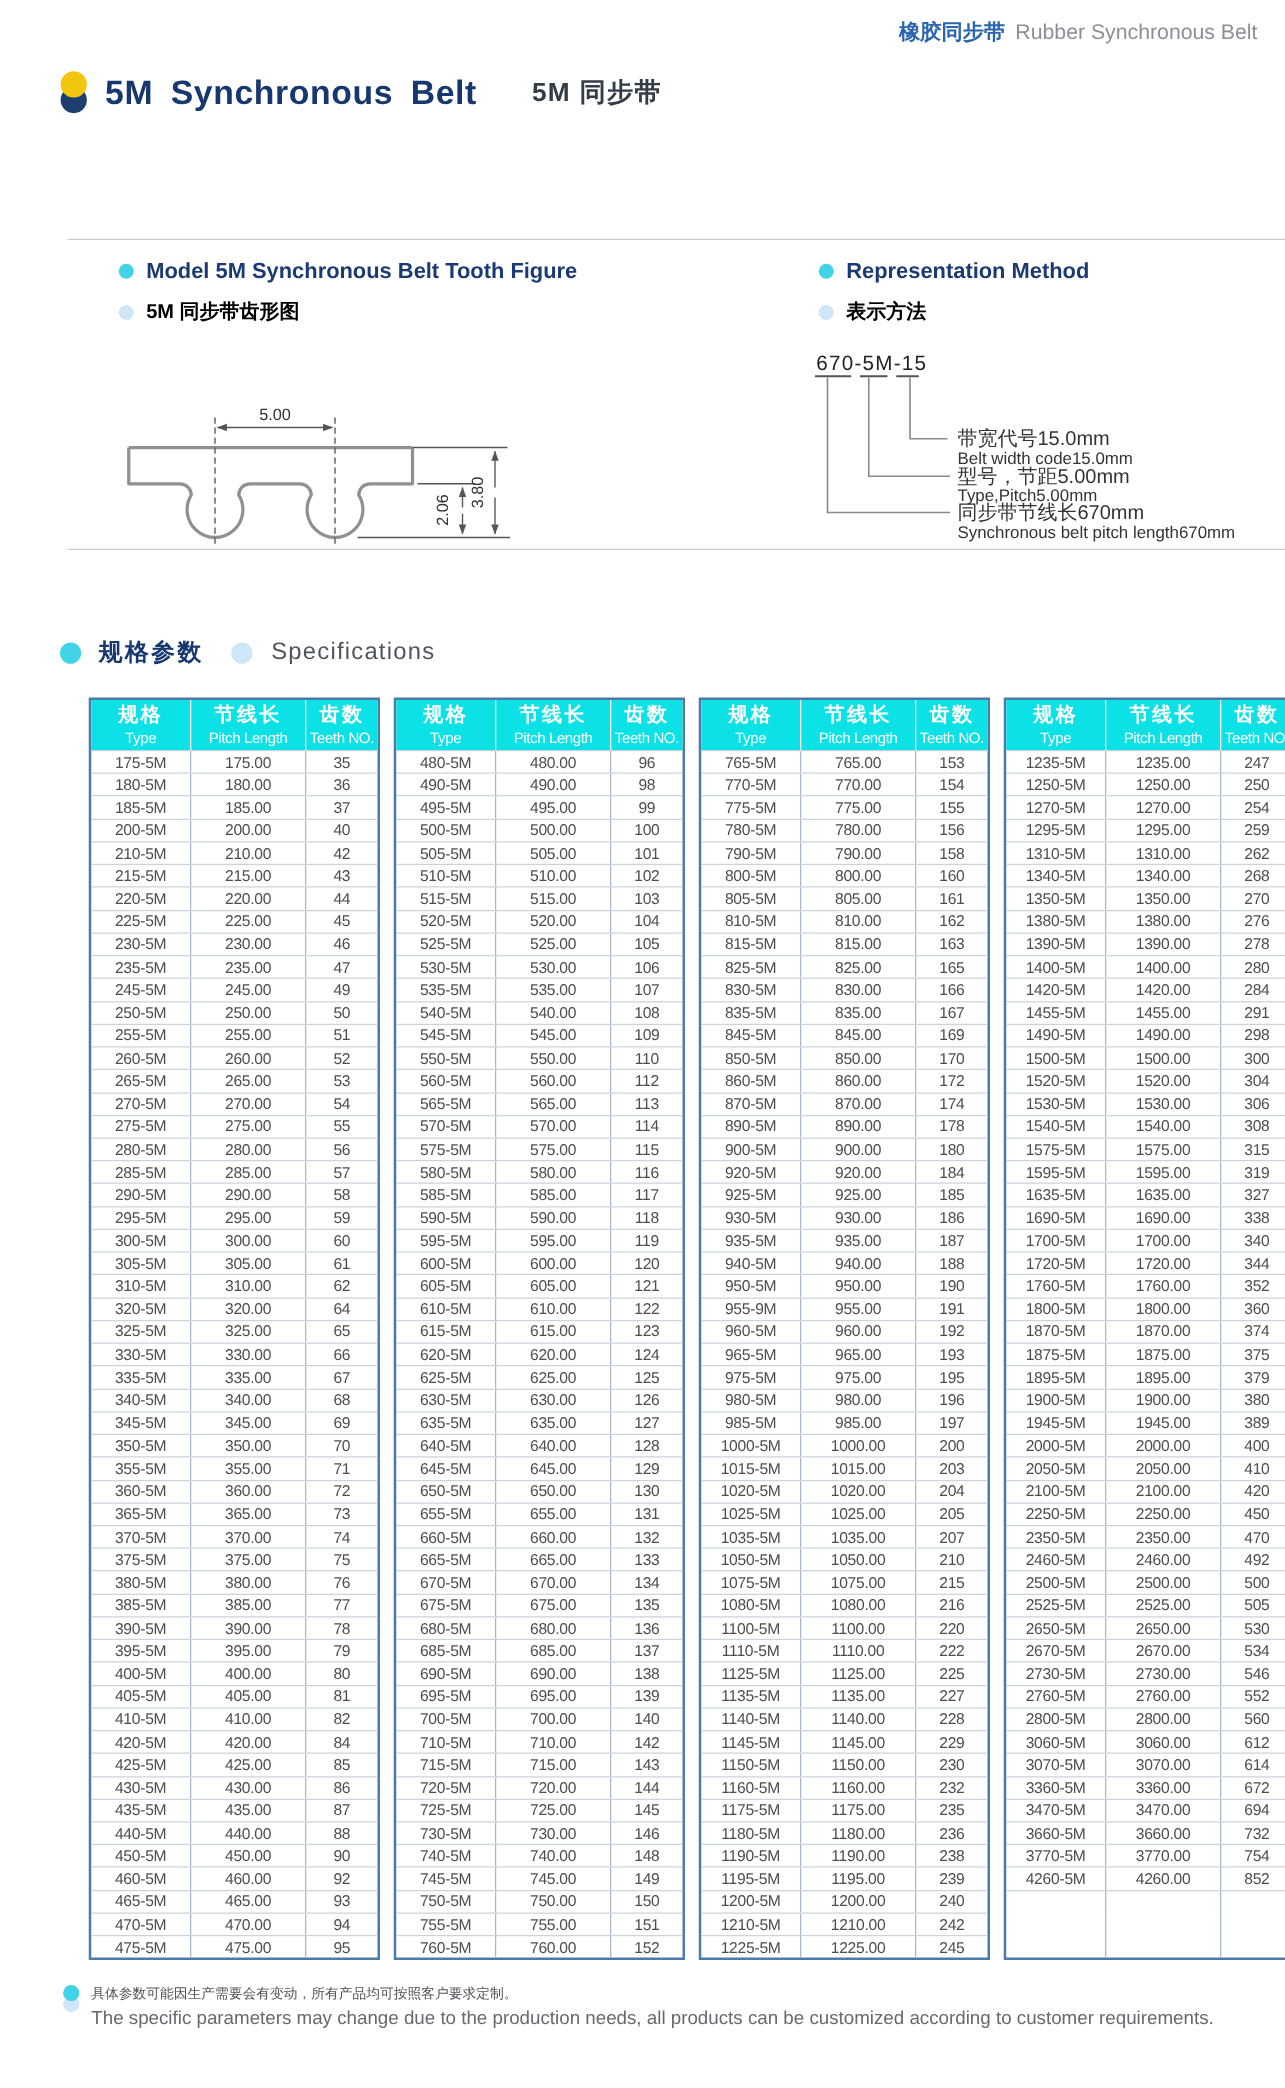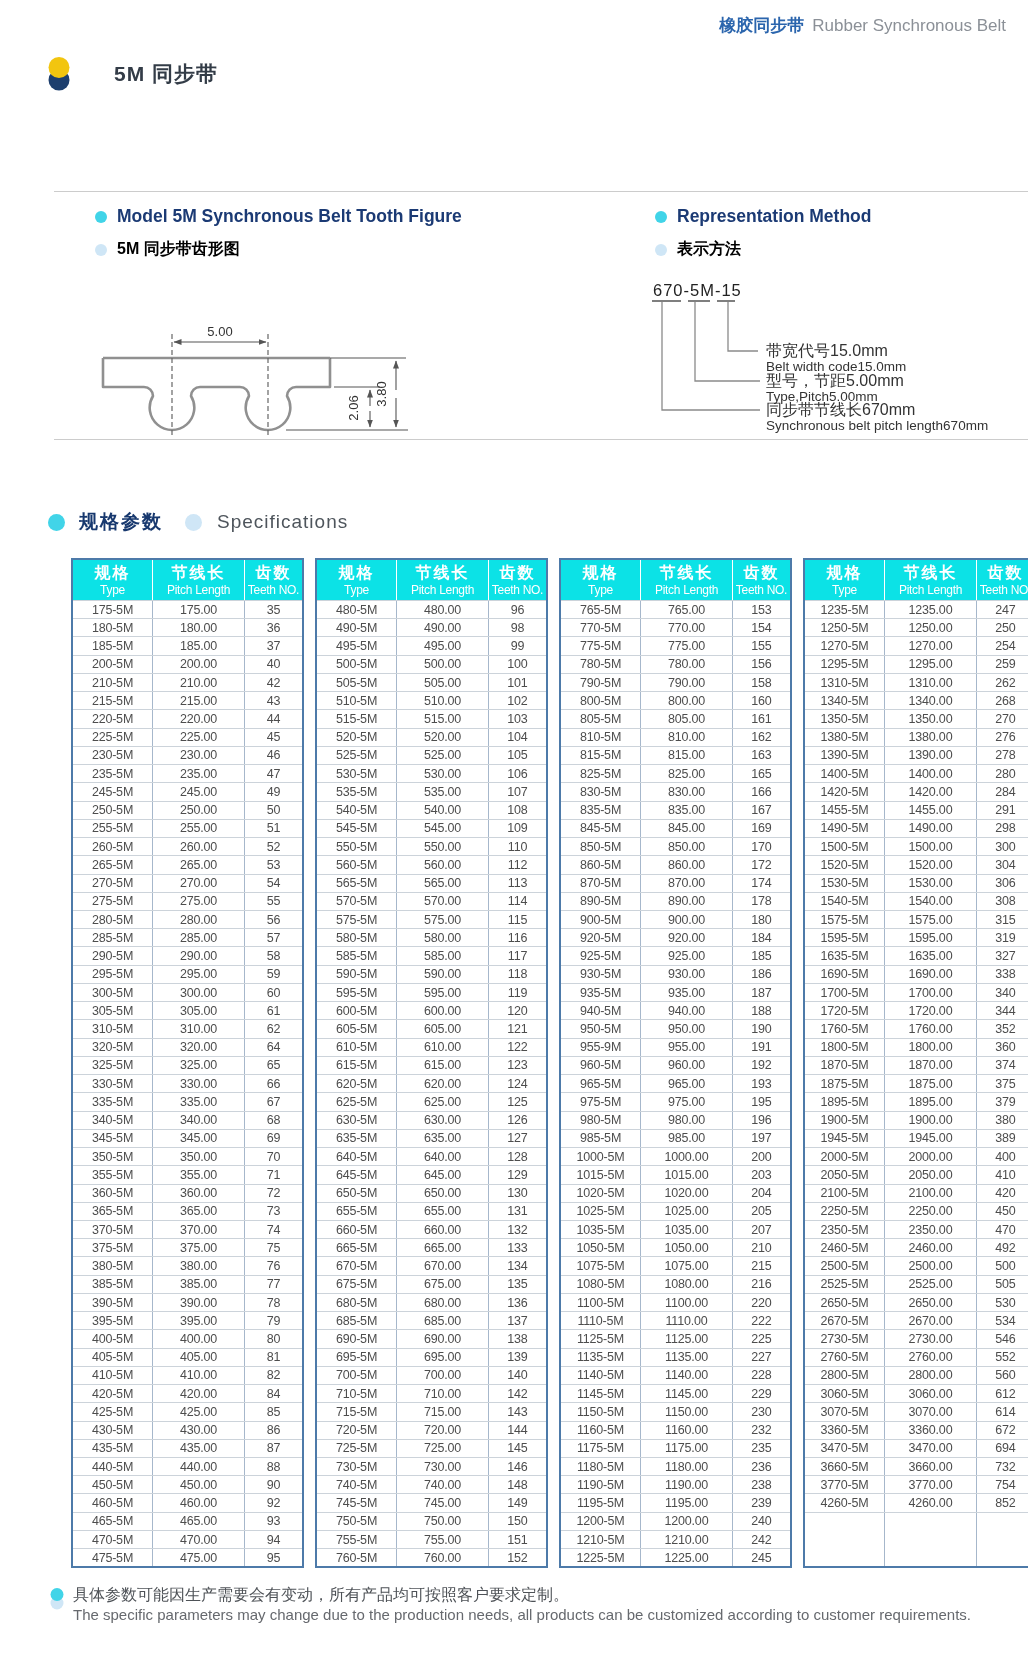--- a/index.html
+++ b/index.html
@@ -55,39 +55,40 @@
   .c-teeth { width:57px; }
   .trow { display:flex; height:18.24px; border-top:1px solid #ccd3da; }
   .trow:first-of-type { border-top:none; }
   .trow.nl { border-top:none; }
   .tcell { display:flex; align-items:center; justify-content:center; font-size:12.5px; color:#4d4d4d; letter-spacing:-0.2px; }
   .tcell.c-type, .tcell.c-pitch { border-right:1px solid #a6b7cb; }
 
   
   .footer { position:absolute; top:1586px; left:50px; display:flex; gap:9px; }
   .fnotes { display:flex; flex-direction:column; }
-  .note-zh { font-size:16px; color:#4e5257; line-height:18px; }
+  .note-zh { font-size:11px; color:#4e5257; line-height:18px; }
   .note-en { font-size:15px; color:#66696e; line-height:19px; margin-top:1px;text-align:center; }
 
   svg text { font-family:"Liberation Sans","DejaVu Sans",sans-serif; }
 </style>
 </head>
 <body>
 
 <div class="page">
 
   <div class="corner">
     <span class="corner-zh">橡胶同步带</span><span class="corner-en">Rubber Synchronous Belt</span>
   </div>
 
   <div class="title-row">
     <svg width="22" height="36" viewBox="0 0 22 36">
       <circle cx="11" cy="24" r="10.5" fill="#1d3f6e"></circle>
       <circle cx="11" cy="11.5" r="10.5" fill="#f2c50f"></circle>
     </svg>
+    <span class="title-en">5M Synchronous Belt</span>
     <span class="title-zh">5M 同步带</span>
   </div>
 
   <div class="divider d1"></div>
 
   <div class="sec" id="sec-fig-en">
     <span class="dot dot-cyan"></span>
     <span class="sec-en-text">Model 5M Synchronous Belt Tooth Figure</span>
   </div>
   <div class="sec" id="sec-fig-zh">

